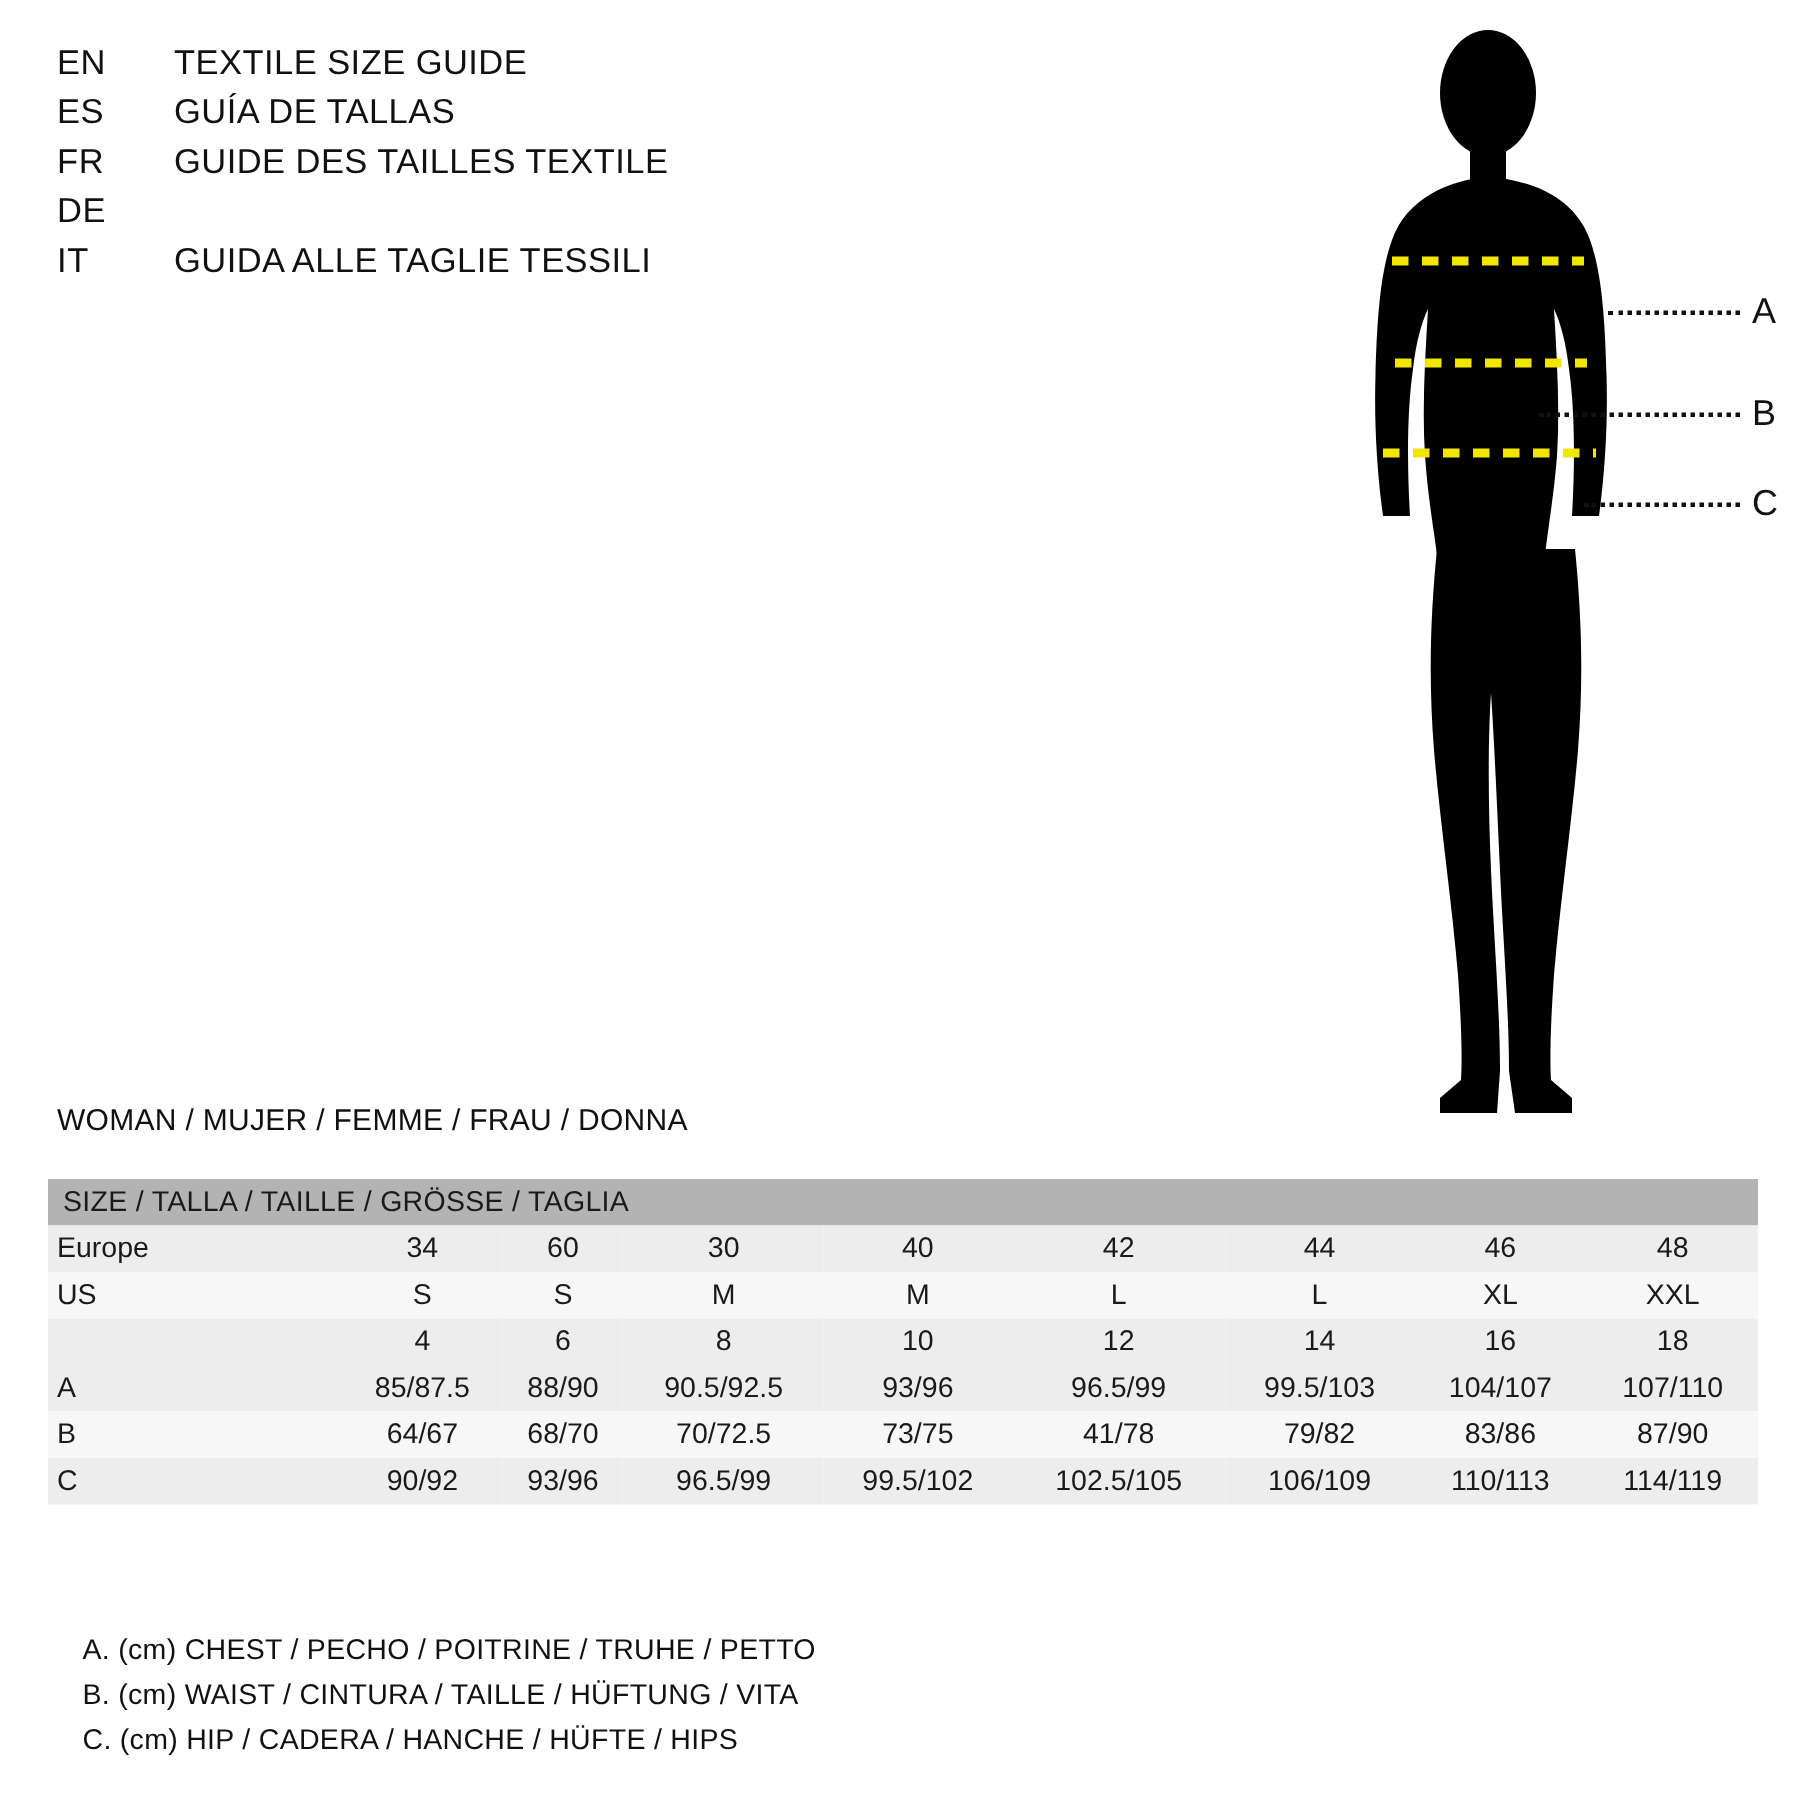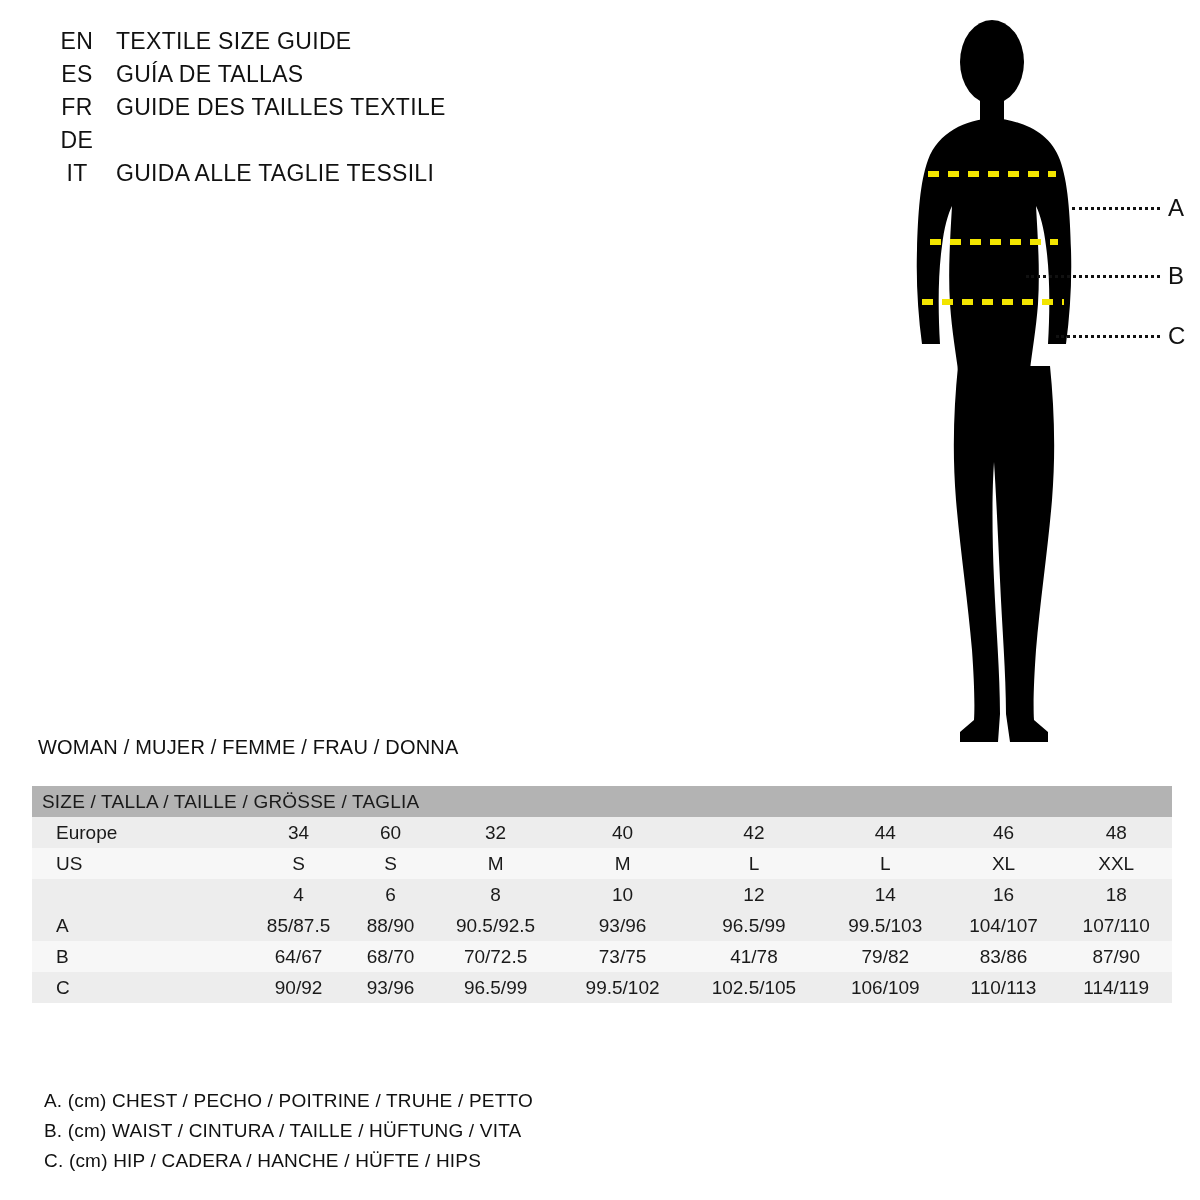--- a/index.html
+++ b/index.html
@@ -15,21 +15,20 @@
     position: relative;
     overflow: hidden;
   }
 
   
   .lang-block {
     position: absolute;
     top: 28px;
     left: 38px;
     width: 520px;
-    text-align: center;
   }
   .lang-row {
     display: flex;
     align-items: baseline;
     height: 33px;
   }
   .lang-code {
     width: 78px;
     font-size: 23px;
     letter-spacing: 0.4px;
@@ -95,31 +94,31 @@
   }
   .size-table th.head-cell {
     background: #b3b3b3;
     text-align: left;
     padding-left: 10px;
     font-size: 19px;
     letter-spacing: 0.2px;
   }
   .size-table td.row-label {
     text-align: left;
-    padding-left: 24px;
+    padding-left: 6px;
     width: 190px;
   }
   .row-shade-a { background: #ededed; }
   .row-shade-b { background: #f7f7f7; }
 
   
   .legend {
     position: absolute;
     top: 1086px;
-    left: 44px;
+    left: 55px;
   }
   .legend-line {
     font-size: 19px;
     line-height: 30px;
     color: #111111;
     letter-spacing: 0.2px;
   }
 </style>
 </head>
 <body>
@@ -215,21 +214,21 @@
   <thead>
     <tr>
       <th class="head-cell" colspan="9">SIZE / TALLA / TAILLE / GRÖSSE / TAGLIA</th>
     </tr>
   </thead>
   <tbody>
     <tr class="row-shade-a">
       <td class="row-label">Europe</td>
       <td>34</td>
       <td>60</td>
-      <td>32</td>
+      <td>30</td>
       <td>40</td>
       <td>42</td>
       <td>44</td>
       <td>46</td>
       <td>48</td>
     </tr>
     <tr class="row-shade-b">
       <td class="row-label">US</td>
       <td>S</td>
       <td>S</td>

